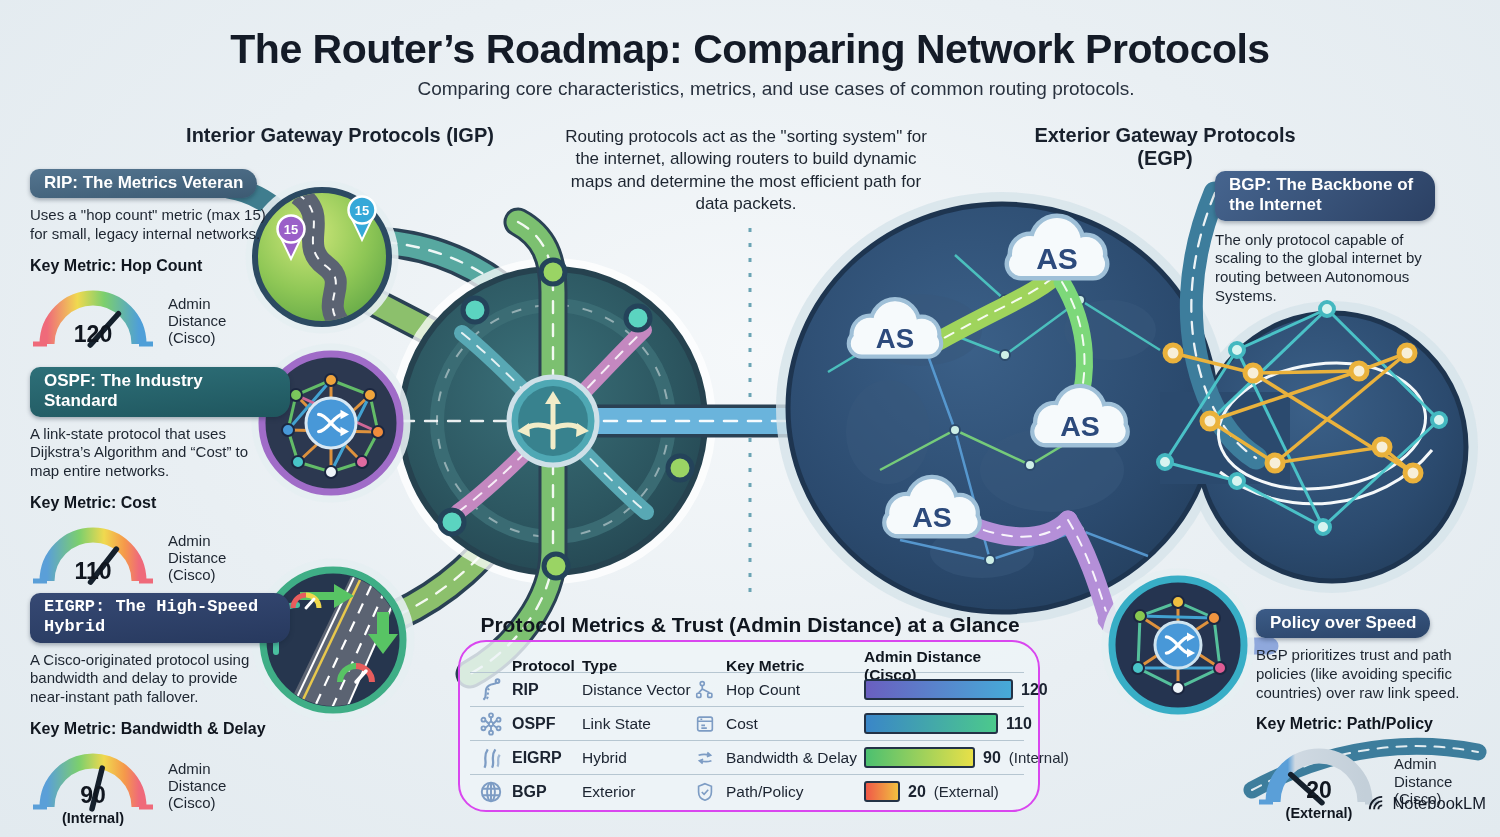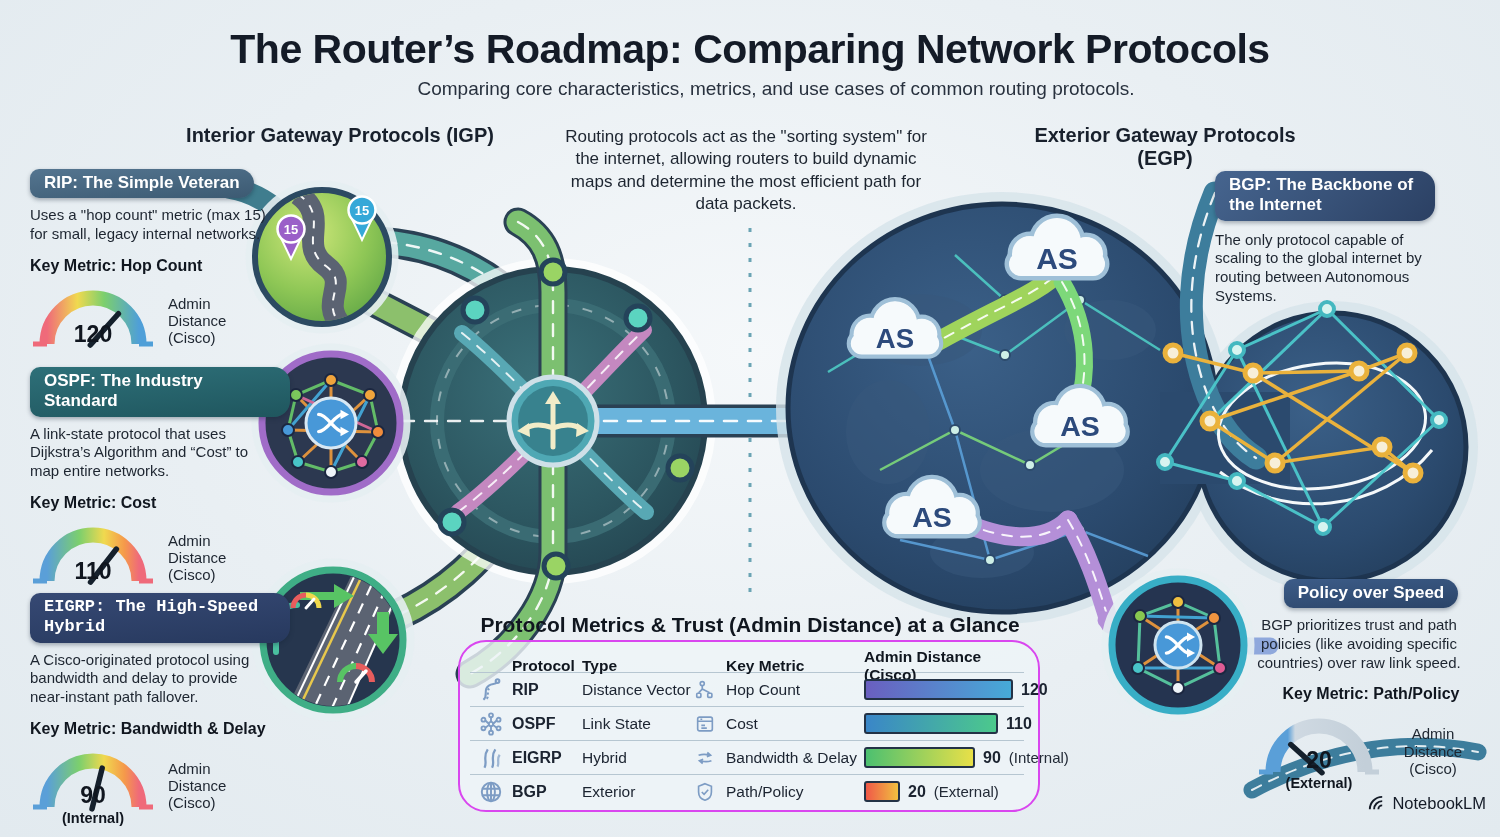--- a/index.html
+++ b/index.html
@@ -343,21 +343,21 @@
   </g>
 </svg>
 
 <div class="abs title layer2">The Router’s Roadmap: Comparing Network Protocols</div>
 <div class="abs subtitle layer2">Comparing core characteristics, metrics, and use cases of common routing protocols.</div>
 <div class="abs colhead igp-head layer2">Interior Gateway Protocols (IGP)</div>
 <div class="abs colhead egp-head layer2">Exterior Gateway Protocols (EGP)</div>
 <div class="abs intro layer2">Routing protocols act as the "sorting system" for the internet, allowing routers to build dynamic maps and determine the most efficient path for data packets.</div>
 
 <div class="card" style="left:30px;top:169px;width:250px;">
-  <div class="banner rip">RIP: The Simple Veteran</div>
+  <div class="banner rip">RIP: The Metrics Veteran</div>
   <div class="desc" style="width:242px;">Uses a "hop count" metric (max 15) for small, legacy internal networks.</div>
   <div class="keymetric">Key Metric: Hop Count</div>
   <div class="gaugerow">
     <svg width="128" height="82" viewBox="0 0 128 82">
       <defs>
           <linearGradient id="gRip" x1="0" y1="0" x2="1" y2="0">
         <stop offset="0%" stop-color="#ef6a7a"></stop>
             <stop offset="33%" stop-color="#f0d94f"></stop>
         <stop offset="62%" stop-color="#7ccf6d"></stop>
             <stop offset="100%" stop-color="#4f9fd8"></stop>
@@ -428,21 +428,21 @@
     </svg>
     <div class="gaugecap">Admin Distance (Cisco)</div>
   </div>
 </div>
 
 <div class="card" style="left:1215px;top:171px;width:235px;">
   <div class="banner bgp">BGP: The Backbone of the Internet</div>
   <div class="desc" style="width:230px;margin-top:10px;">The only protocol capable of scaling to the global internet by routing between Autonomous Systems.</div>
 </div>
 
-<div class="card" style="left:1256px;top:579px;width:230px;text-align:center;">
+<div class="card" style="left:1256px;top:609px;width:230px;">
   <div class="banner policy">Policy over Speed</div>
   <div class="desc" style="width:206px;">BGP prioritizes trust and path policies (like avoiding specific countries) over raw link speed.</div>
   <div class="keymetric">Key Metric: Path/Policy</div>
   <div class="gaugerow">
     <svg width="128" height="86" viewBox="0 0 128 86">
       <defs>
           <linearGradient id="gPolicy" x1="0" y1="0" x2="1" y2="0">
         <stop offset="0%" stop-color="#5a9fd8"></stop>
             <stop offset="16%" stop-color="#5a9fd8"></stop>
         <stop offset="24%" stop-color="#cfd9e2"></stop>

